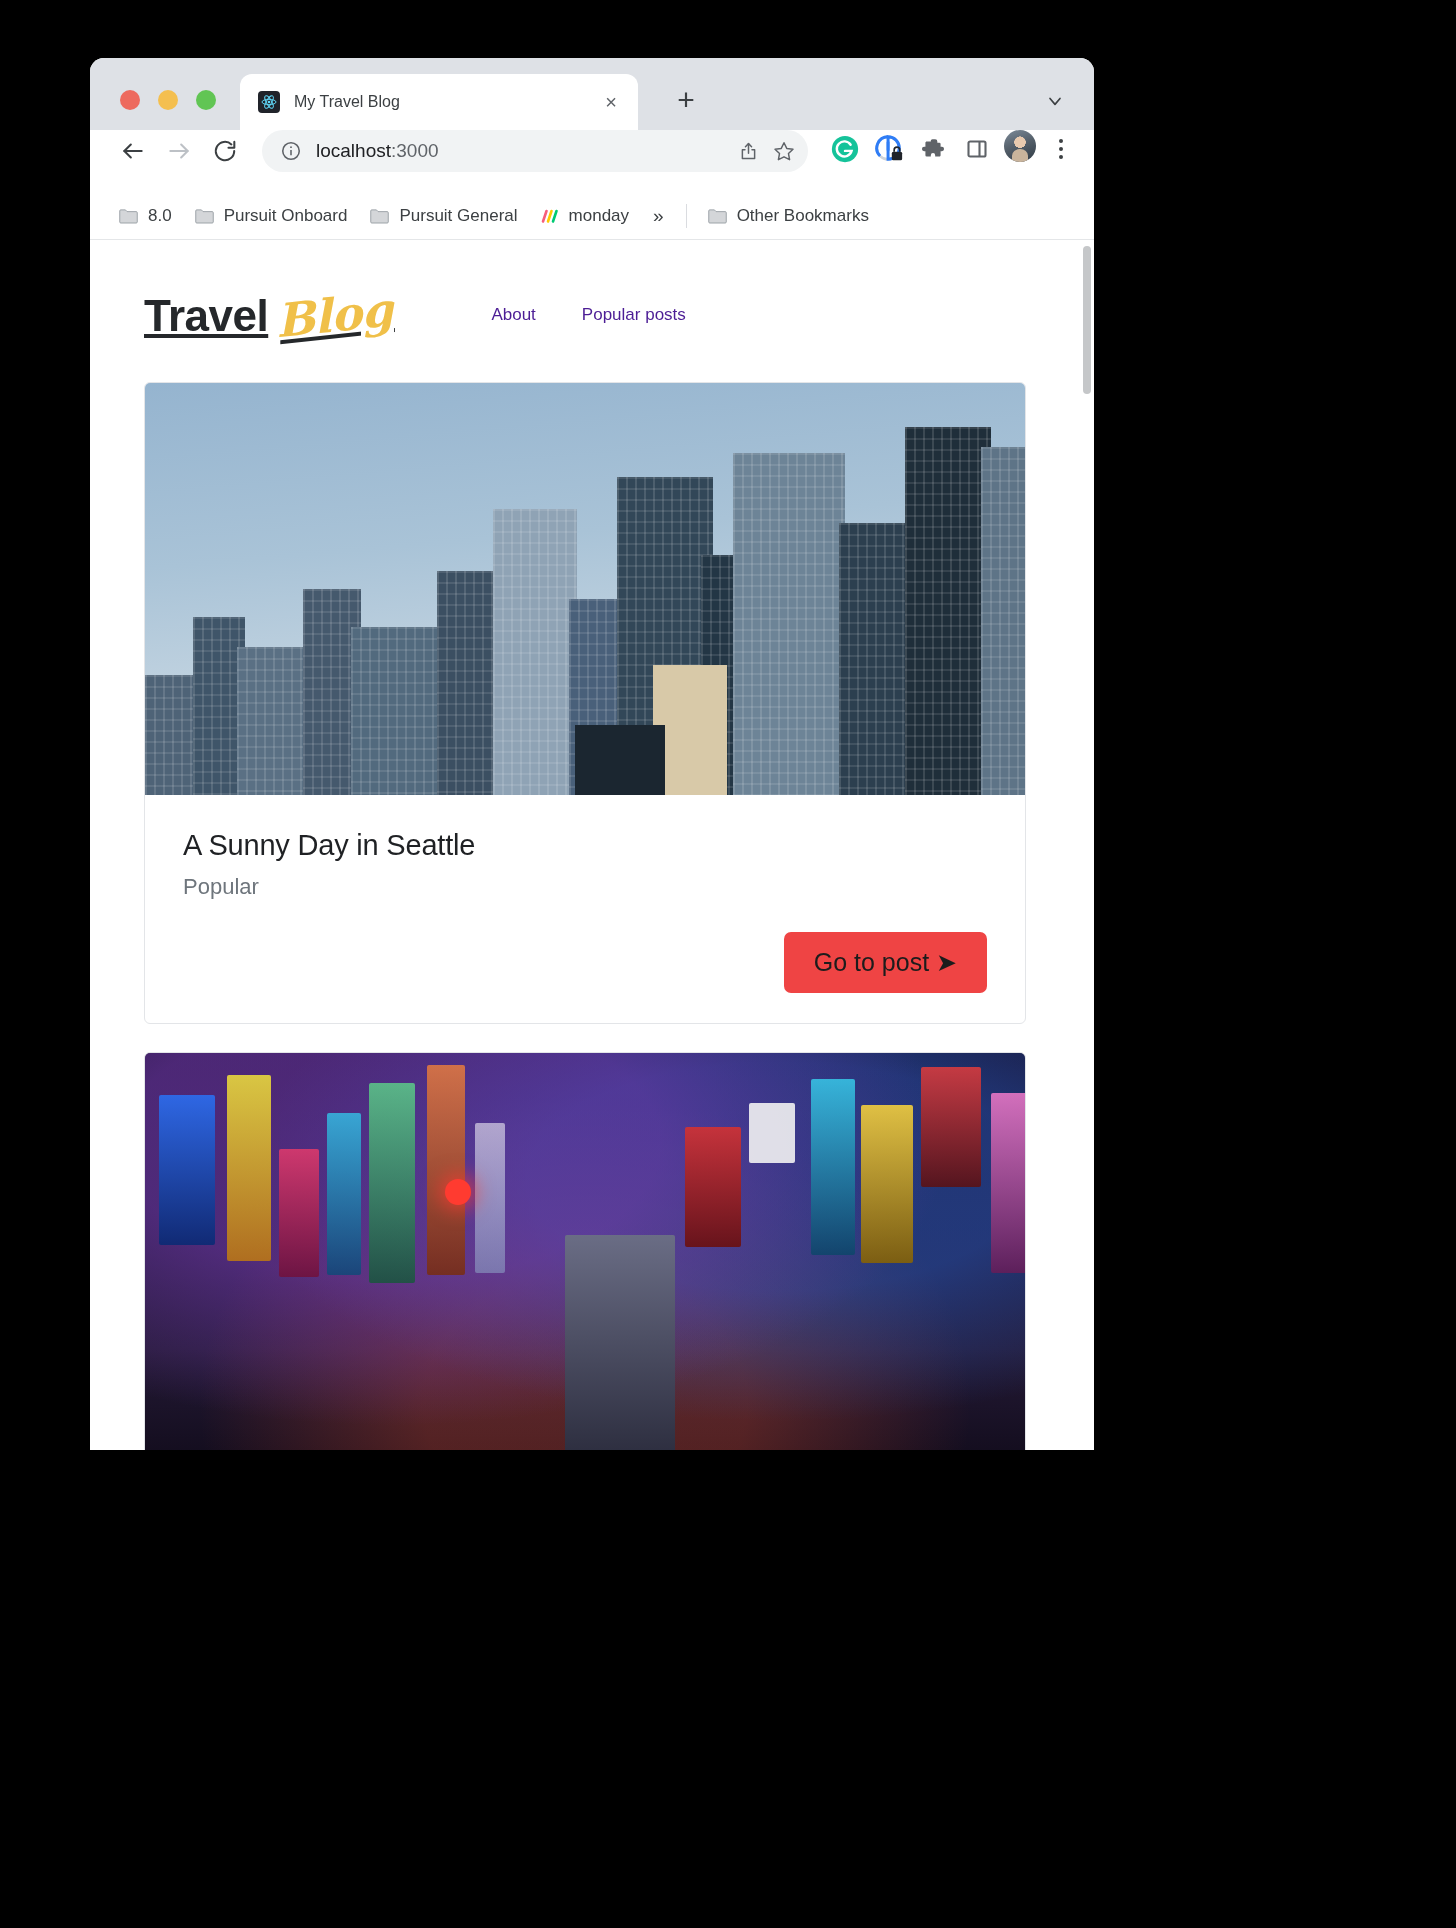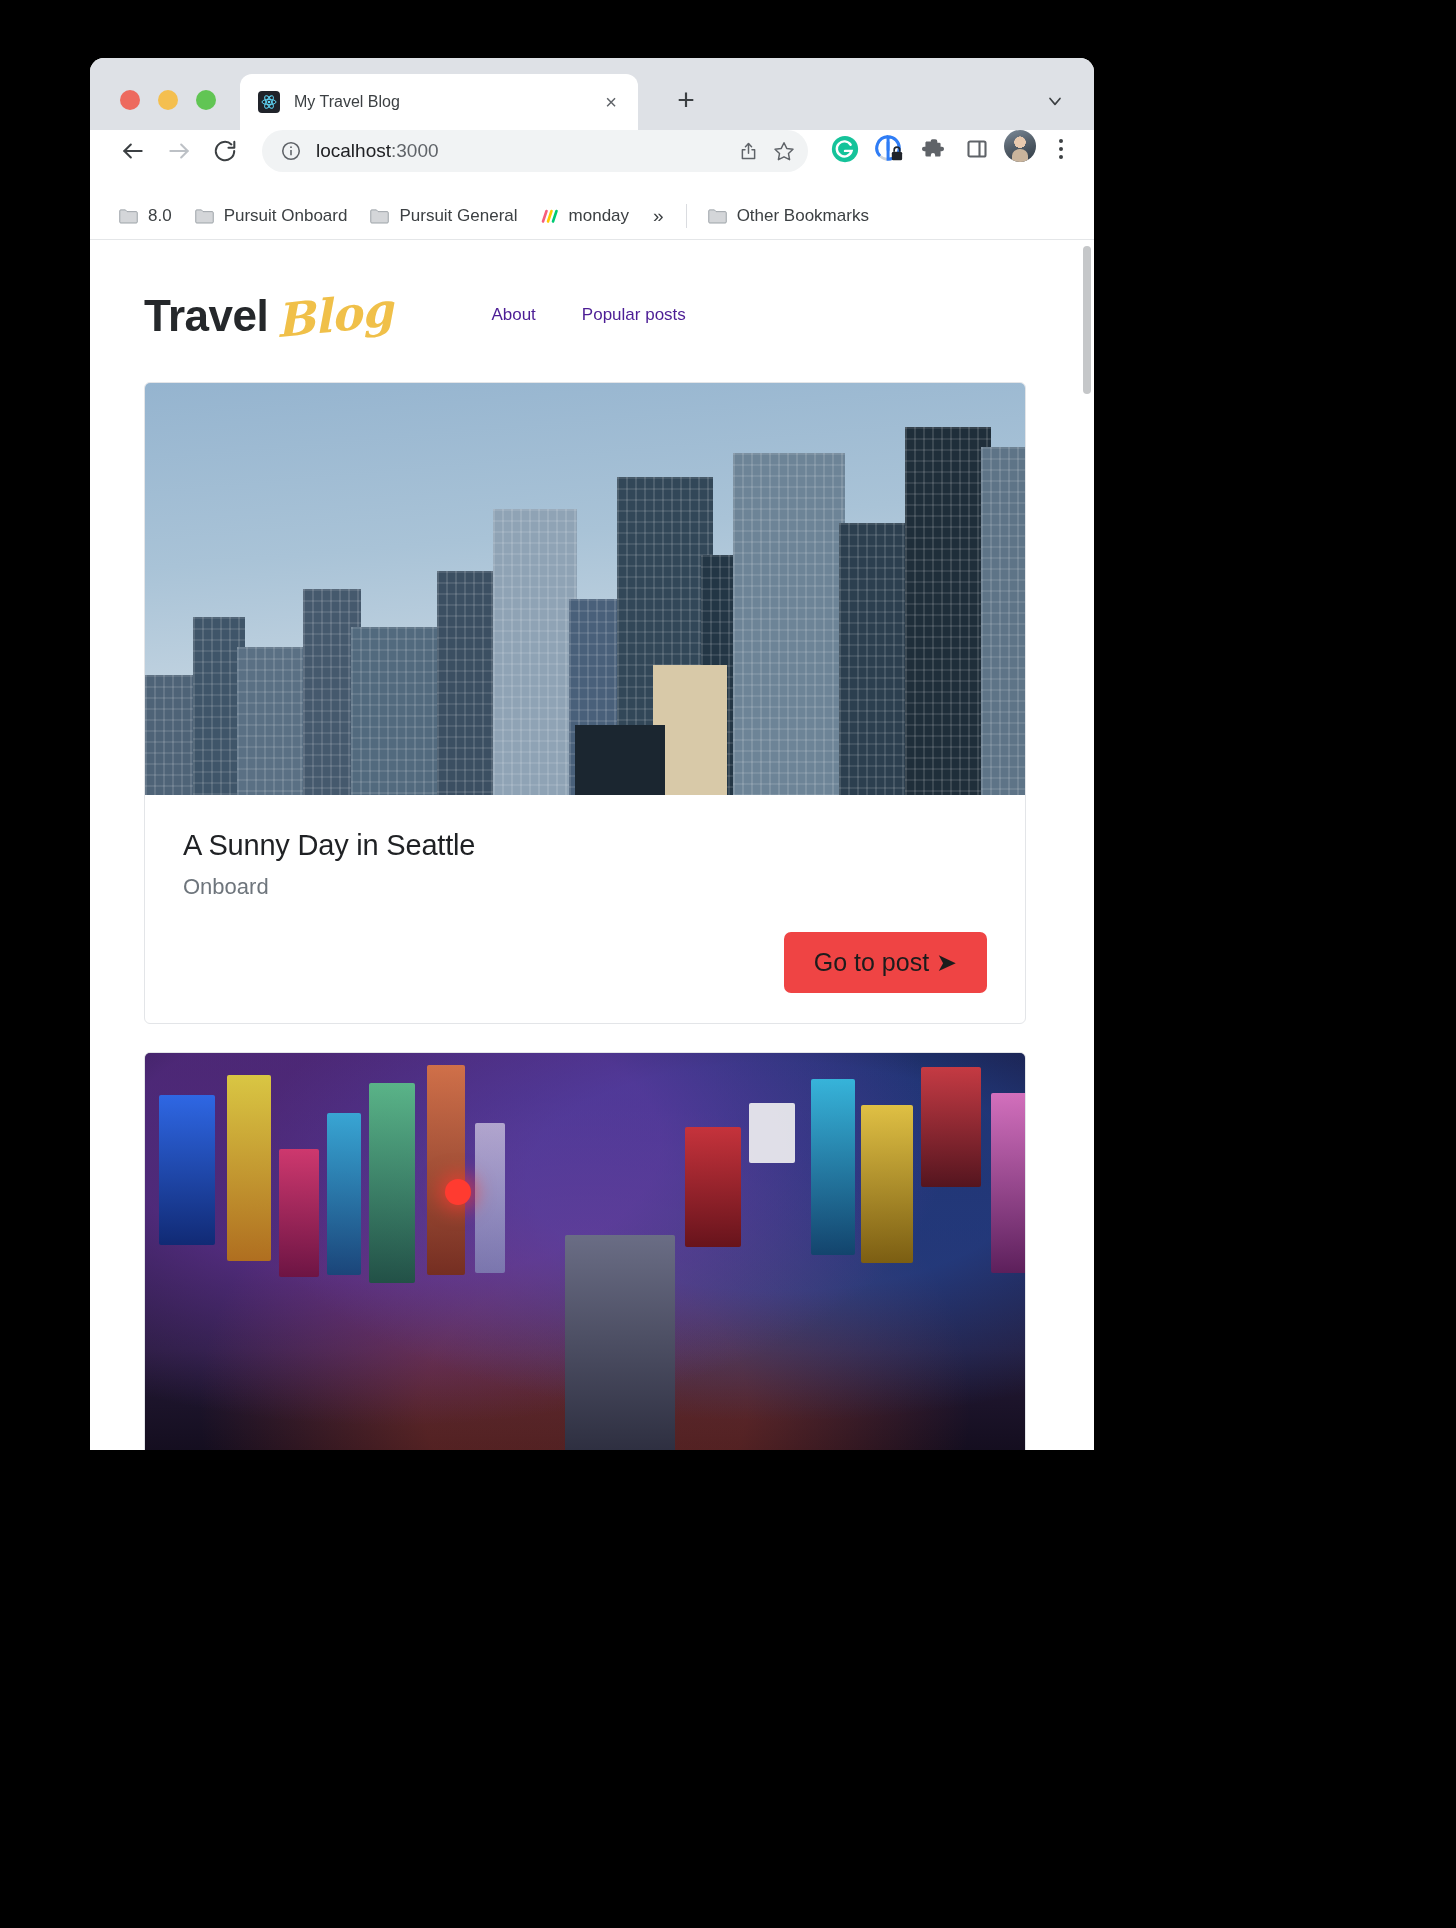--- a/index.html
+++ b/index.html
@@ -227,20 +227,21 @@
   }
   .logo {
     font-size: 44px;
     font-weight: 700;
     color: #25282b;
     letter-spacing: -.5px;
     display: flex;
     align-items: baseline;
     gap: 12px;
     flex: none;
+    text-decoration: underline;
   }
   .logo .script {
     font-family: "DejaVu Serif", serif;
     font-style: italic;
     font-weight: 700;
     font-size: 46px;
     color: #f0c049;
     transform: rotate(-6deg) skewX(-6deg);
     display: inline-block;
     letter-spacing: -1px;
@@ -559,21 +560,21 @@
               </div>
             <div class="bldg" style="left:836px;width:108px;height:348px;background:#5e7487;">
                 <div class="win-grid"></div>
               </div>
 
             <div class="bldg" style="left:508px;width:74px;height:130px;background:#d8c9a8;"></div>
             <div class="bldg" style="left:430px;width:90px;height:70px;background:#1b2630;"></div>
           </div>
           <div class="card-body">
             <h2 class="card-title">A Sunny Day in Seattle</h2>
-            <div class="card-sub">Onboard</div>
+            <div class="card-sub">Popular</div>
             <div class="card-actions">
               <button class="btn-go">Go to post ➤</button>
             </div>
           </div>
         </article>
 
         <article class="card">
           <div class="card-media">
             <div class="neon-tokyo"></div>
             <div class="sign" style="left:14px;top:42px;width:56px;height:150px;background:linear-gradient(180deg,#2b6ef0,#0a2a74);opacity:.9;"></div>

